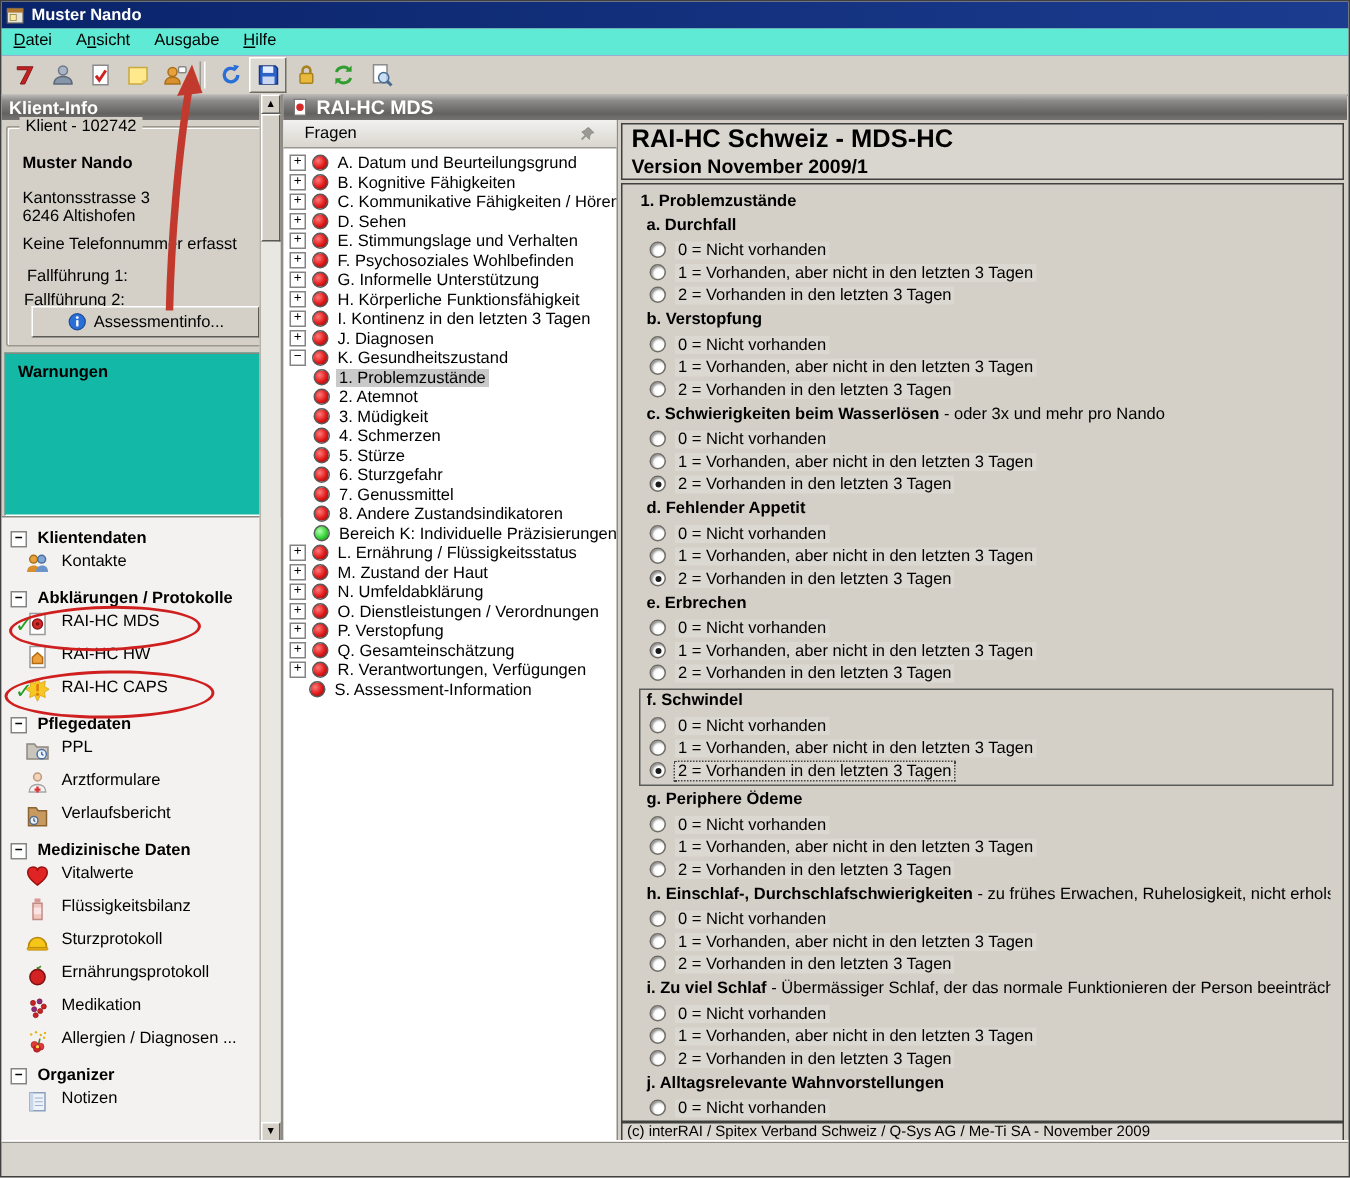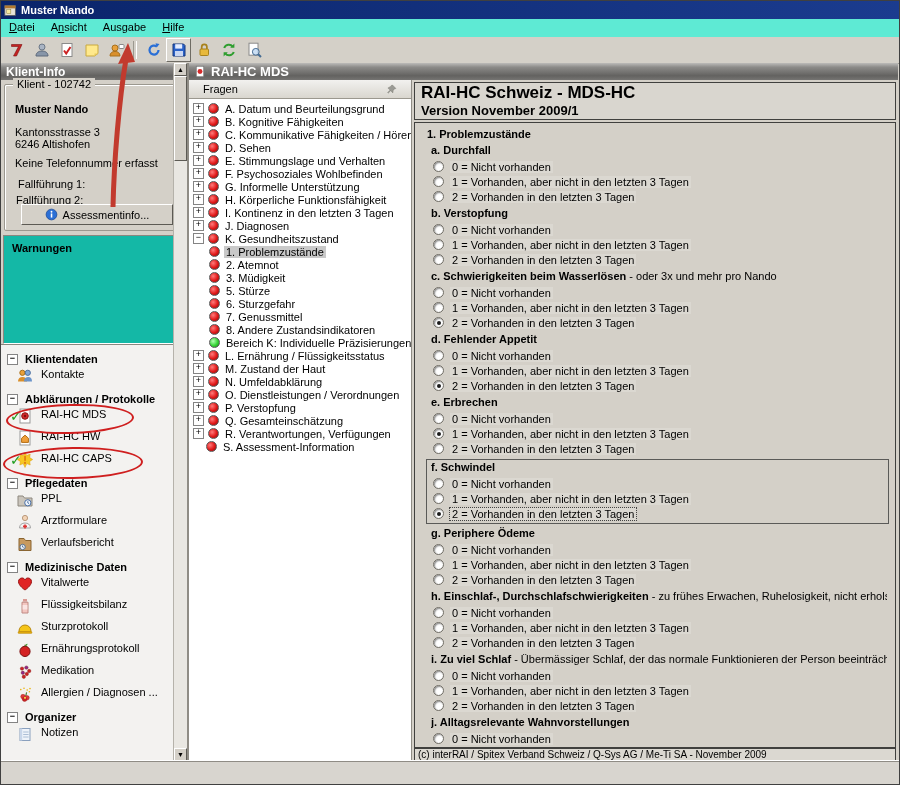--- a/index.html
+++ b/index.html
@@ -502,20 +502,24 @@
           <div class="tree-row child">
             <span class="led"></span>
             <span class="tree-label">2. Atemnot</span>
           </div>
           <div class="tree-row child">
             <span class="led"></span>
             <span class="tree-label">3. Müdigkeit</span>
           </div>
           <div class="tree-row child">
             <span class="led"></span>
+            <span class="tree-label">4. Schmerzen</span>
+          </div>
+          <div class="tree-row child">
+            <span class="led"></span>
             <span class="tree-label">5. Stürze</span>
           </div>
           <div class="tree-row child">
             <span class="led"></span>
             <span class="tree-label">6. Sturzgefahr</span>
           </div>
           <div class="tree-row child">
             <span class="led"></span>
             <span class="tree-label">7. Genussmittel</span>
           </div>

